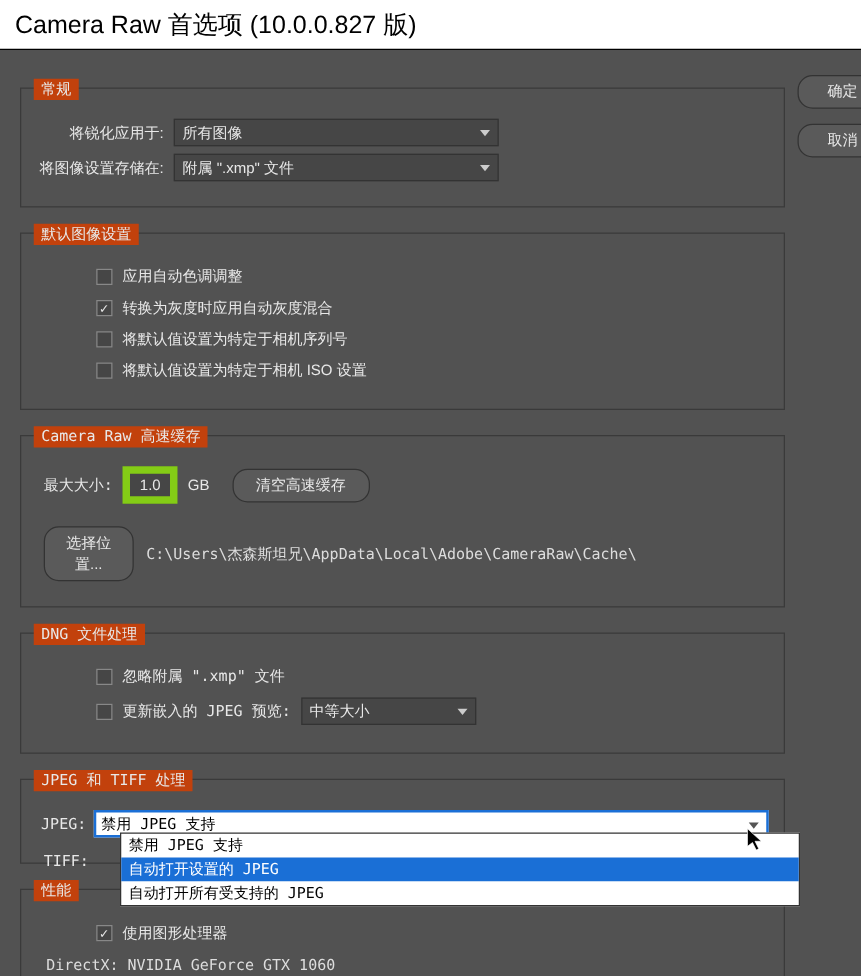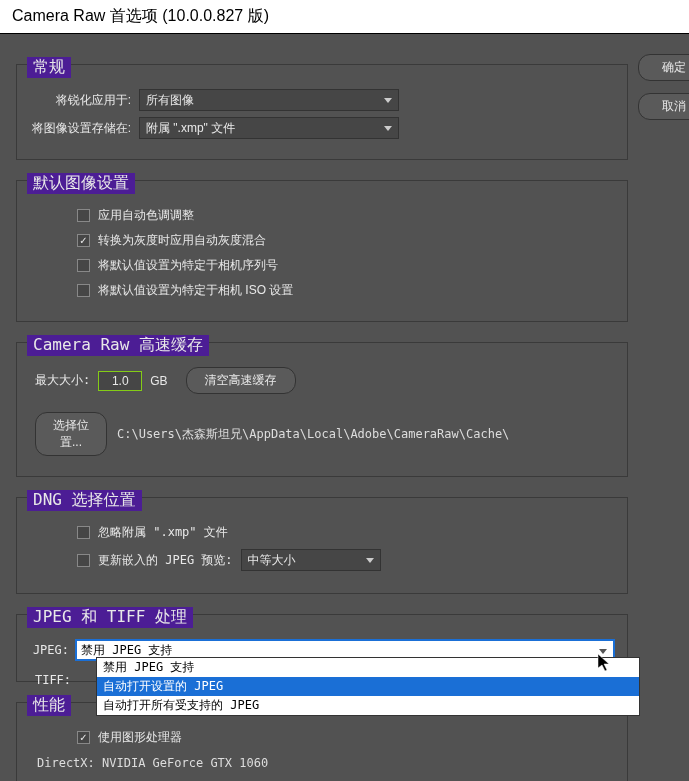--- a/index.html
+++ b/index.html
@@ -10,40 +10,40 @@
   color: #e8e8e8;
   width: 689px;
   height: 781px;
   overflow: hidden;
 }
 .window { background: #525252; width: 100%; height: 100%; }
 .titlebar {
   background: #fff;
   color: #000;
   padding: 6px 12px;
-  font-size: 16px;
+  font-size: 20px;
   border-bottom: 1px solid #000;
 }
 .content-area { display: flex; padding: 10px 6px 0 6px; }
 .main-col { flex: 1; padding: 0 10px; }
 .side-col { width: 90px; padding-top: 10px; }
 .fieldset {
   border: 1px solid #3a3a3a;
   position: relative;
   margin: 20px 0 18px 0;
   padding: 18px 12px 14px 12px;
 }
 .fieldset .legend {
   position: absolute;
   top: -8px;
   left: 10px;
-  background: #4c1d95;
+  background: #c2410c;
   padding: 0 6px;
   color: #e8e8e8;
-  font-size: 16px;
+  font-size: 12px;
 }
 .row { display: flex; align-items: center; margin: 6px 0; }
 .label-left {
   width: 110px;
   text-align: right;
   padding-right: 8px;
   color: #e8e8e8;
 }
 .select {
   background: #464646;
@@ -84,21 +84,21 @@
   padding: 4px 14px;
   font-size: 12px;
   cursor: pointer;
   text-align: center;
   border-radius: 10px;
 }
 .btn.flat { border-radius: 12px; }
 .side-col .btn { width: 72px; margin-bottom: 12px; display: block; border-radius: 12px; }
 .textinput {
   background: #464646;
-  border: 1px solid #84cc16;
+  border: 6px solid #84cc16;
   color: #e8e8e8;
   padding: 2px 6px;
   width: 44px;
   text-align: center;
   font-size: 12px;
 }
 .cache-path { font-family: "SimSun", monospace; color: #ddd; font-size: 12px; margin-left: 10px; }
 
 .select.open {
   background: #fff;
@@ -195,21 +195,21 @@
           <span style="margin:0 18px 0 8px">GB</span>
           <button class="btn flat" style="width:110px">清空高速缓存</button>
         </div>
         <div class="row" style="margin-top:18px">
           <button class="btn flat" style="width:72px;margin-left:6px">选择位置...</button>
           <span class="cache-path">C:\Users\杰森斯坦兄\AppData\Local\Adobe\CameraRaw\Cache\</span>
         </div>
       </div>
 
       <div class="fieldset">
-        <div class="legend mono">DNG 选择位置</div>
+        <div class="legend mono">DNG 文件处理</div>
         <div class="checkbox-row">
           <span class="checkbox"></span>
           <span class="mono">忽略附属 ".xmp" 文件</span>
         </div>
         <div class="checkbox-row">
           <span class="checkbox"></span>
           <span class="mono" style="margin-right:8px">更新嵌入的 JPEG 预览:</span>
           <div class="select" style="min-width:140px">中等大小</div>
         </div>
       </div>

